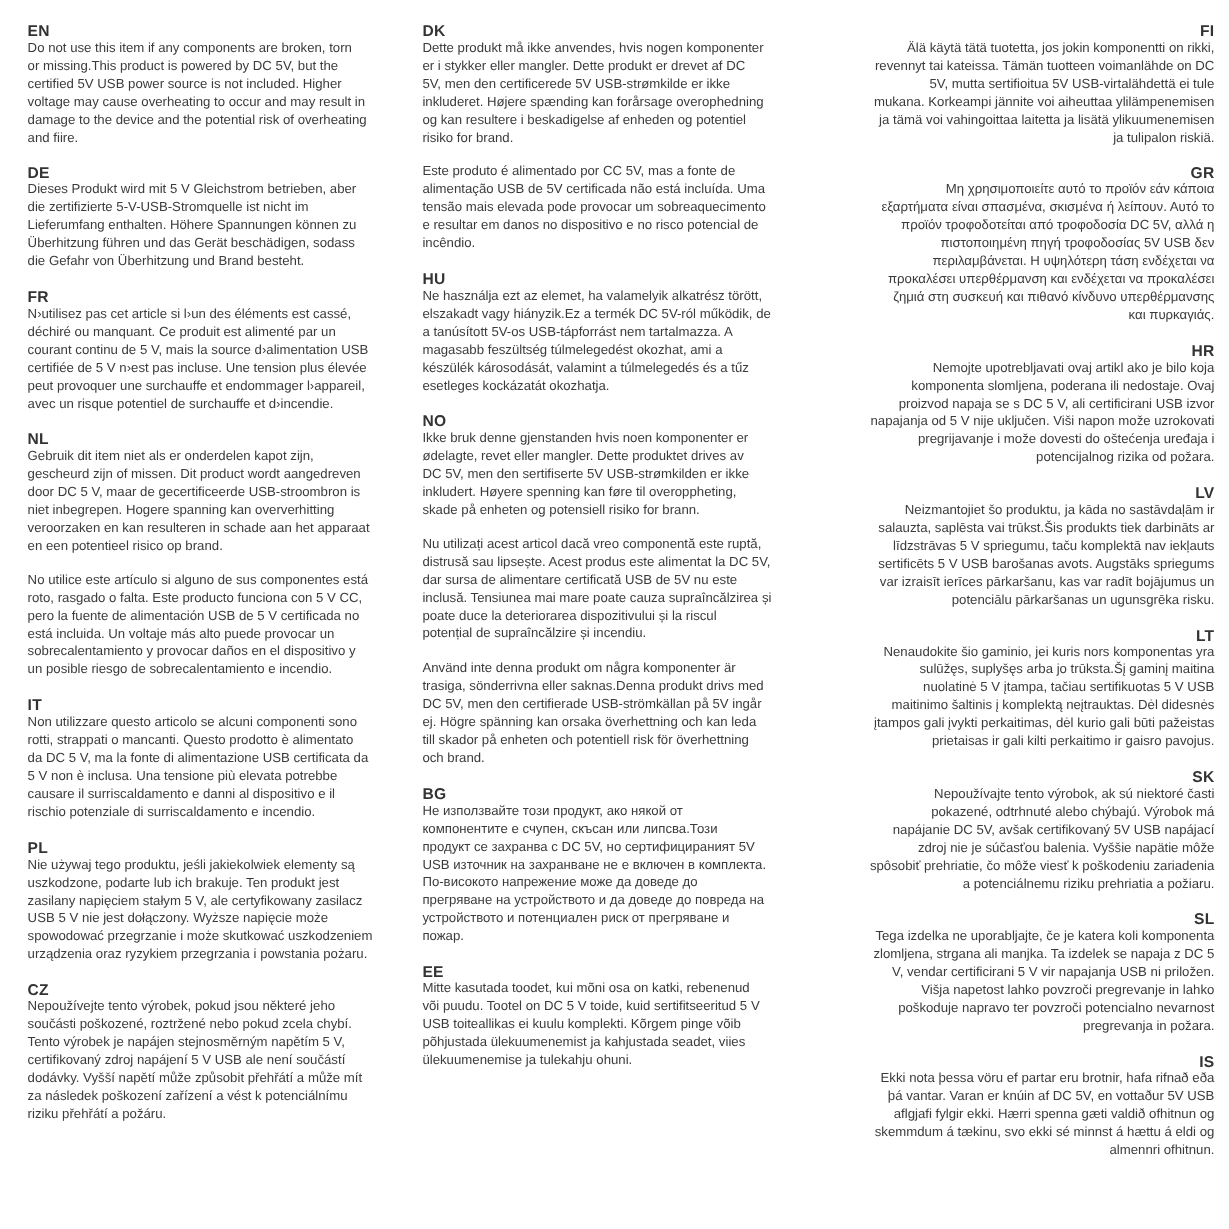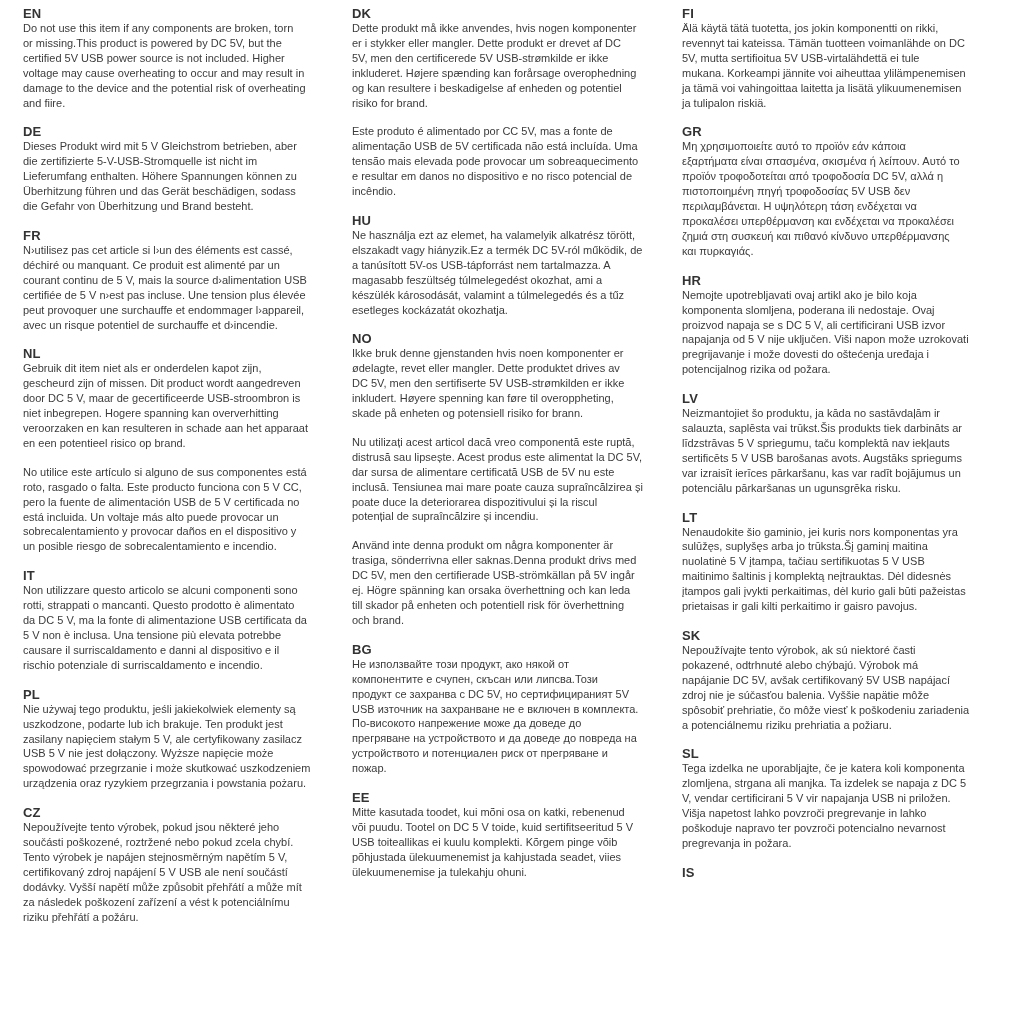--- a/index.html
+++ b/index.html
@@ -9,29 +9,29 @@
   }
   body {
     width: 1024px;
     height: 1024px;
     overflow: hidden;
     font-family: "Liberation Sans", "DejaVu Sans", sans-serif;
     color: #3b3b3b;
   }
   .page {
     display: flex;
-    padding: 6px 0 0 23px;
+    padding: 18px 0 0 23px;
     box-sizing: border-box;
   }
   .col {
     flex: 0 0 auto;
   }
   .col-1 { width: 323px; margin-right: 6px; }
   .col-2 { width: 324px; margin-right: 6px; }
-  .col-3 { width: 330px; }
+  .col-3 { width: 330px; text-align: right; }
   .lang-section {
     margin: 0 0 14px 0;
   }
   .lang-code {
     font-size: 13px;
     font-weight: bold;
     line-height: 15px;
     margin: 0;
     color: #333333;
     letter-spacing: 0.2px;
@@ -255,16 +255,21 @@
       <h3 class="lang-code">SL</h3>
       <p class="lang-text">Tega izdelka ne uporabljajte, če je katera koli komponenta
 zlomljena, strgana ali manjka. Ta izdelek se napaja z DC 5
 V, vendar certificirani 5 V vir napajanja USB ni priložen.
 Višja napetost lahko povzroči pregrevanje in lahko
 poškoduje napravo ter povzroči potencialno nevarnost
 pregrevanja in požara.</p>
     </div>
     <div class="lang-section">
       <h3 class="lang-code">IS</h3>
+      <p class="lang-text">Ekki nota þessa vöru ef partar eru brotnir, hafa rifnað eða
+þá vantar. Varan er knúin af DC 5V, en vottaður 5V USB
+aflgjafi fylgir ekki. Hærri spenna gæti valdið ofhitnun og
+skemmdum á tækinu, svo ekki sé minnst á hættu á eldi og
+almennri ofhitnun.</p>
     </div>
   </div>
 
 </div>
 
 </body></html>

